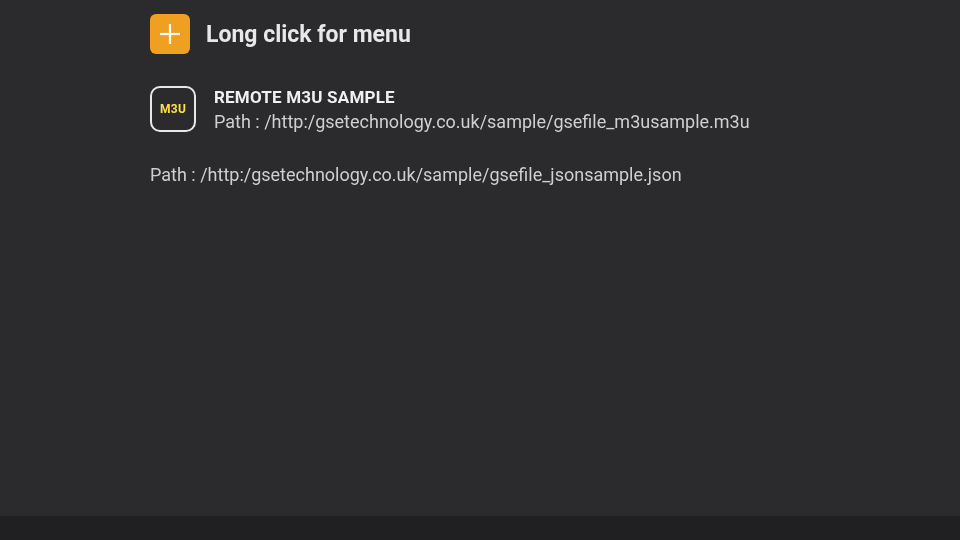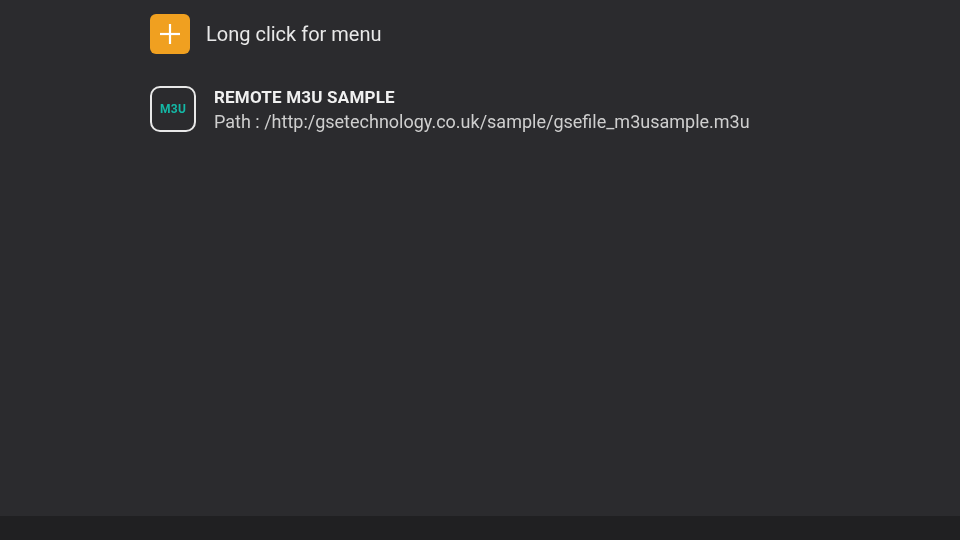--- a/index.html
+++ b/index.html
@@ -25,22 +25,22 @@
     width: 40px;
     height: 40px;
     background: #f0a020;
     border-radius: 6px;
     display: flex;
     align-items: center;
     justify-content: center;
     cursor: pointer;
   }
   .header-text {
-    font-size: 20px;
-    font-weight: 400;
+    font-size: 23px;
+    font-weight: 700;
     color: #e8e8e8;
   }
   .pl-item {
     display: flex;
     align-items: center;
     gap: 18px;
     margin-bottom: 32px;
     cursor: pointer;
   }
   .pl-icon {
@@ -50,21 +50,21 @@
     border-radius: 10px;
     display: flex;
     align-items: center;
     justify-content: center;
     flex-shrink: 0;
   }
   .pl-icon-text {
     font-size: 12px;
     font-weight: 700;
     letter-spacing: 0.3px;
-    color: #14b8a6;
+    color: #fde047;
   }
   .pl-text {
     display: flex;
     flex-direction: column;
     gap: 4px;
   }
   .pl-title {
     font-size: 17px;
     font-weight: 700;
     letter-spacing: 0.2px;
@@ -106,18 +106,21 @@
     <div class="pl-text">
       <div class="pl-title">REMOTE M3U SAMPLE</div>
       <div class="pl-path">
         <span>Path : </span><span>/http:/gsetechnology.co.uk/sample/gsefile_m3usample.m3u</span>
       </div>
     </div>
   </div>
 
   <div class="pl-item">
     <div class="pl-text">
+      <div class="pl-path">
+        <span>Path : </span><span>/http:/gsetechnology.co.uk/sample/gsefile_jsonsample.json</span>
+      </div>
     </div>
   </div>
 
 </div>
 
 <div class="bottom-bar"></div>
 
 </body></html>

